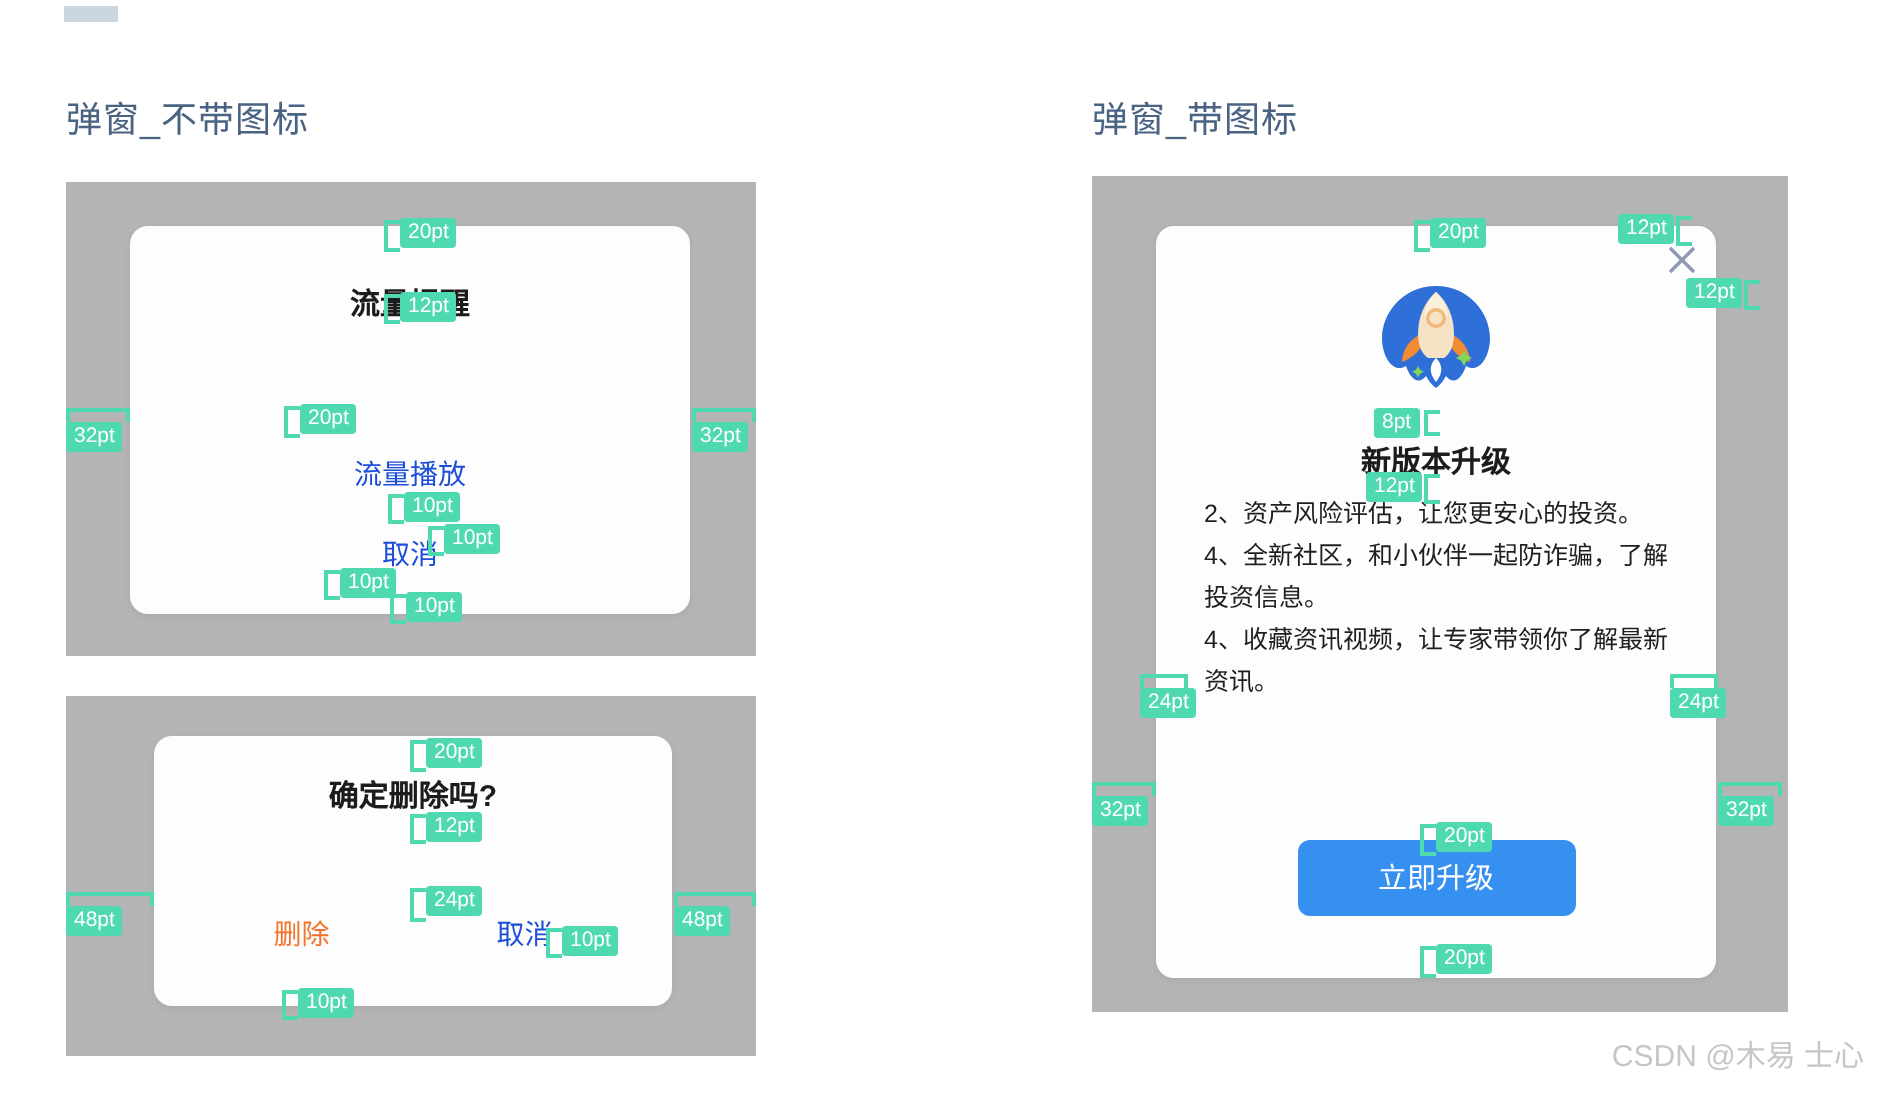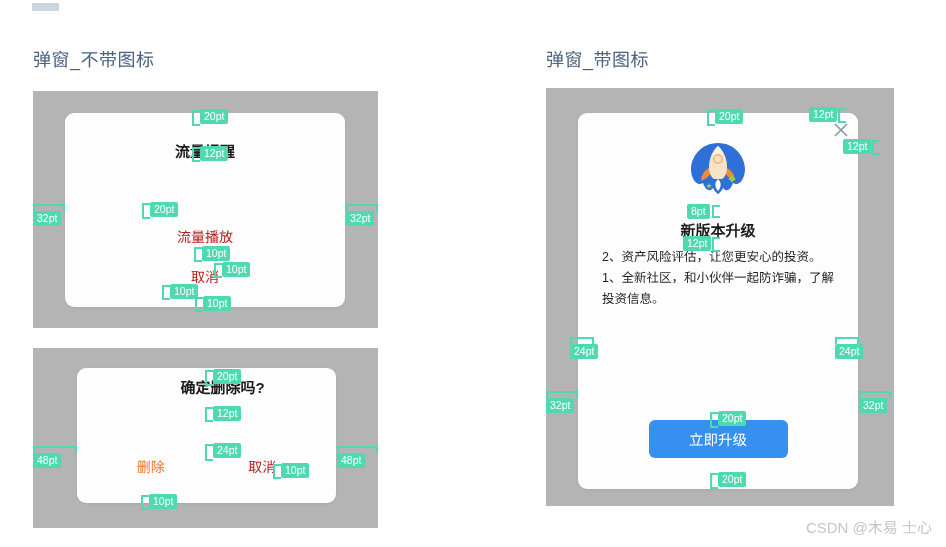--- a/index.html
+++ b/index.html
@@ -73,31 +73,31 @@
     text-align: left;
     font-size: 12.5px;
     color: #1f1f1f;
     line-height: 21px;
   }
   .dlg-action {
     text-align: center;
     font-size: 14px;
     white-space: nowrap;
   }
-  .link-blue   { color: #b91c1c; }
+  .link-blue   { color: #1d4ed8; }
   .link-orange { color: #f0742b; }
 
   
   #d1-title  { position:absolute; left:0; top:27px;  width:100%; }
   #d1-body   { position:absolute; left:20px; top:56px; width:240px; }
   #d1-act1   { position:absolute; left:0; top:113px; width:100%; }
   #d1-act2   { position:absolute; left:0; top:153px; width:100%; }
 
   
-  #d2-title  { position:absolute; left:0; top:8px; width:100%;margin-left:16px; }
+  #d2-title  { position:absolute; left:0; top:18px; width:100%; }
   #d2-body   { position:absolute; left:10px; top:51px; width:239px; }
   #d2-acts   { position:absolute; left:0; top:88px; width:100%;
                display:flex; justify-content:space-around; padding:0 18px; }
 
   
   #d3-icon   { position:absolute; left:50%; top:22px; transform:translateX(-50%);
                width:62px; height:62px; }
   #d3-close  { position:absolute; right:9px; top:9px; width:16px; height:16px; cursor:pointer; }
   #d3-title  { position:absolute; left:0; top:106px; width:100%; }
   #d3-list   { position:absolute; left:24px; top:134px; width:234px; }
@@ -212,21 +212,22 @@
 
     <svg id="d3-close" viewBox="0 0 16 16">
       <line x1="2" y1="2" x2="14" y2="14" stroke="#8c9bb0" stroke-width="1.7"></line>
       <line x1="14" y1="2" x2="2" y2="14" stroke="#8c9bb0" stroke-width="1.7"></line>
     </svg>
 
     <div class="dlg-title" id="d3-title">新版本升级</div>
 
     <div id="d3-list">
       <div class="dlg-body-left">2、资产风险评估，让您更安心的投资。</div>
-      <div class="dlg-body-left">1、全新社区，和小伙伴一起防诈骗，了解投资信息。</div>
+      <div class="dlg-body-left">4、全新社区，和小伙伴一起防诈骗，了解投资信息。</div>
+      <div class="dlg-body-left">4、收藏资讯视频，让专家带领你了解最新资讯。</div>
     </div>
 
     <div id="d3-btnwrap">
       <button class="primary-btn">立即升级</button>
     </div>
   </div>
 
   <div id="annotation-layer">
       <div class="mk" style="left: 192px; top: 110px;">
         <div class="beam-v" style="left: 0px; top: 0px; height: 16px;"></div>

